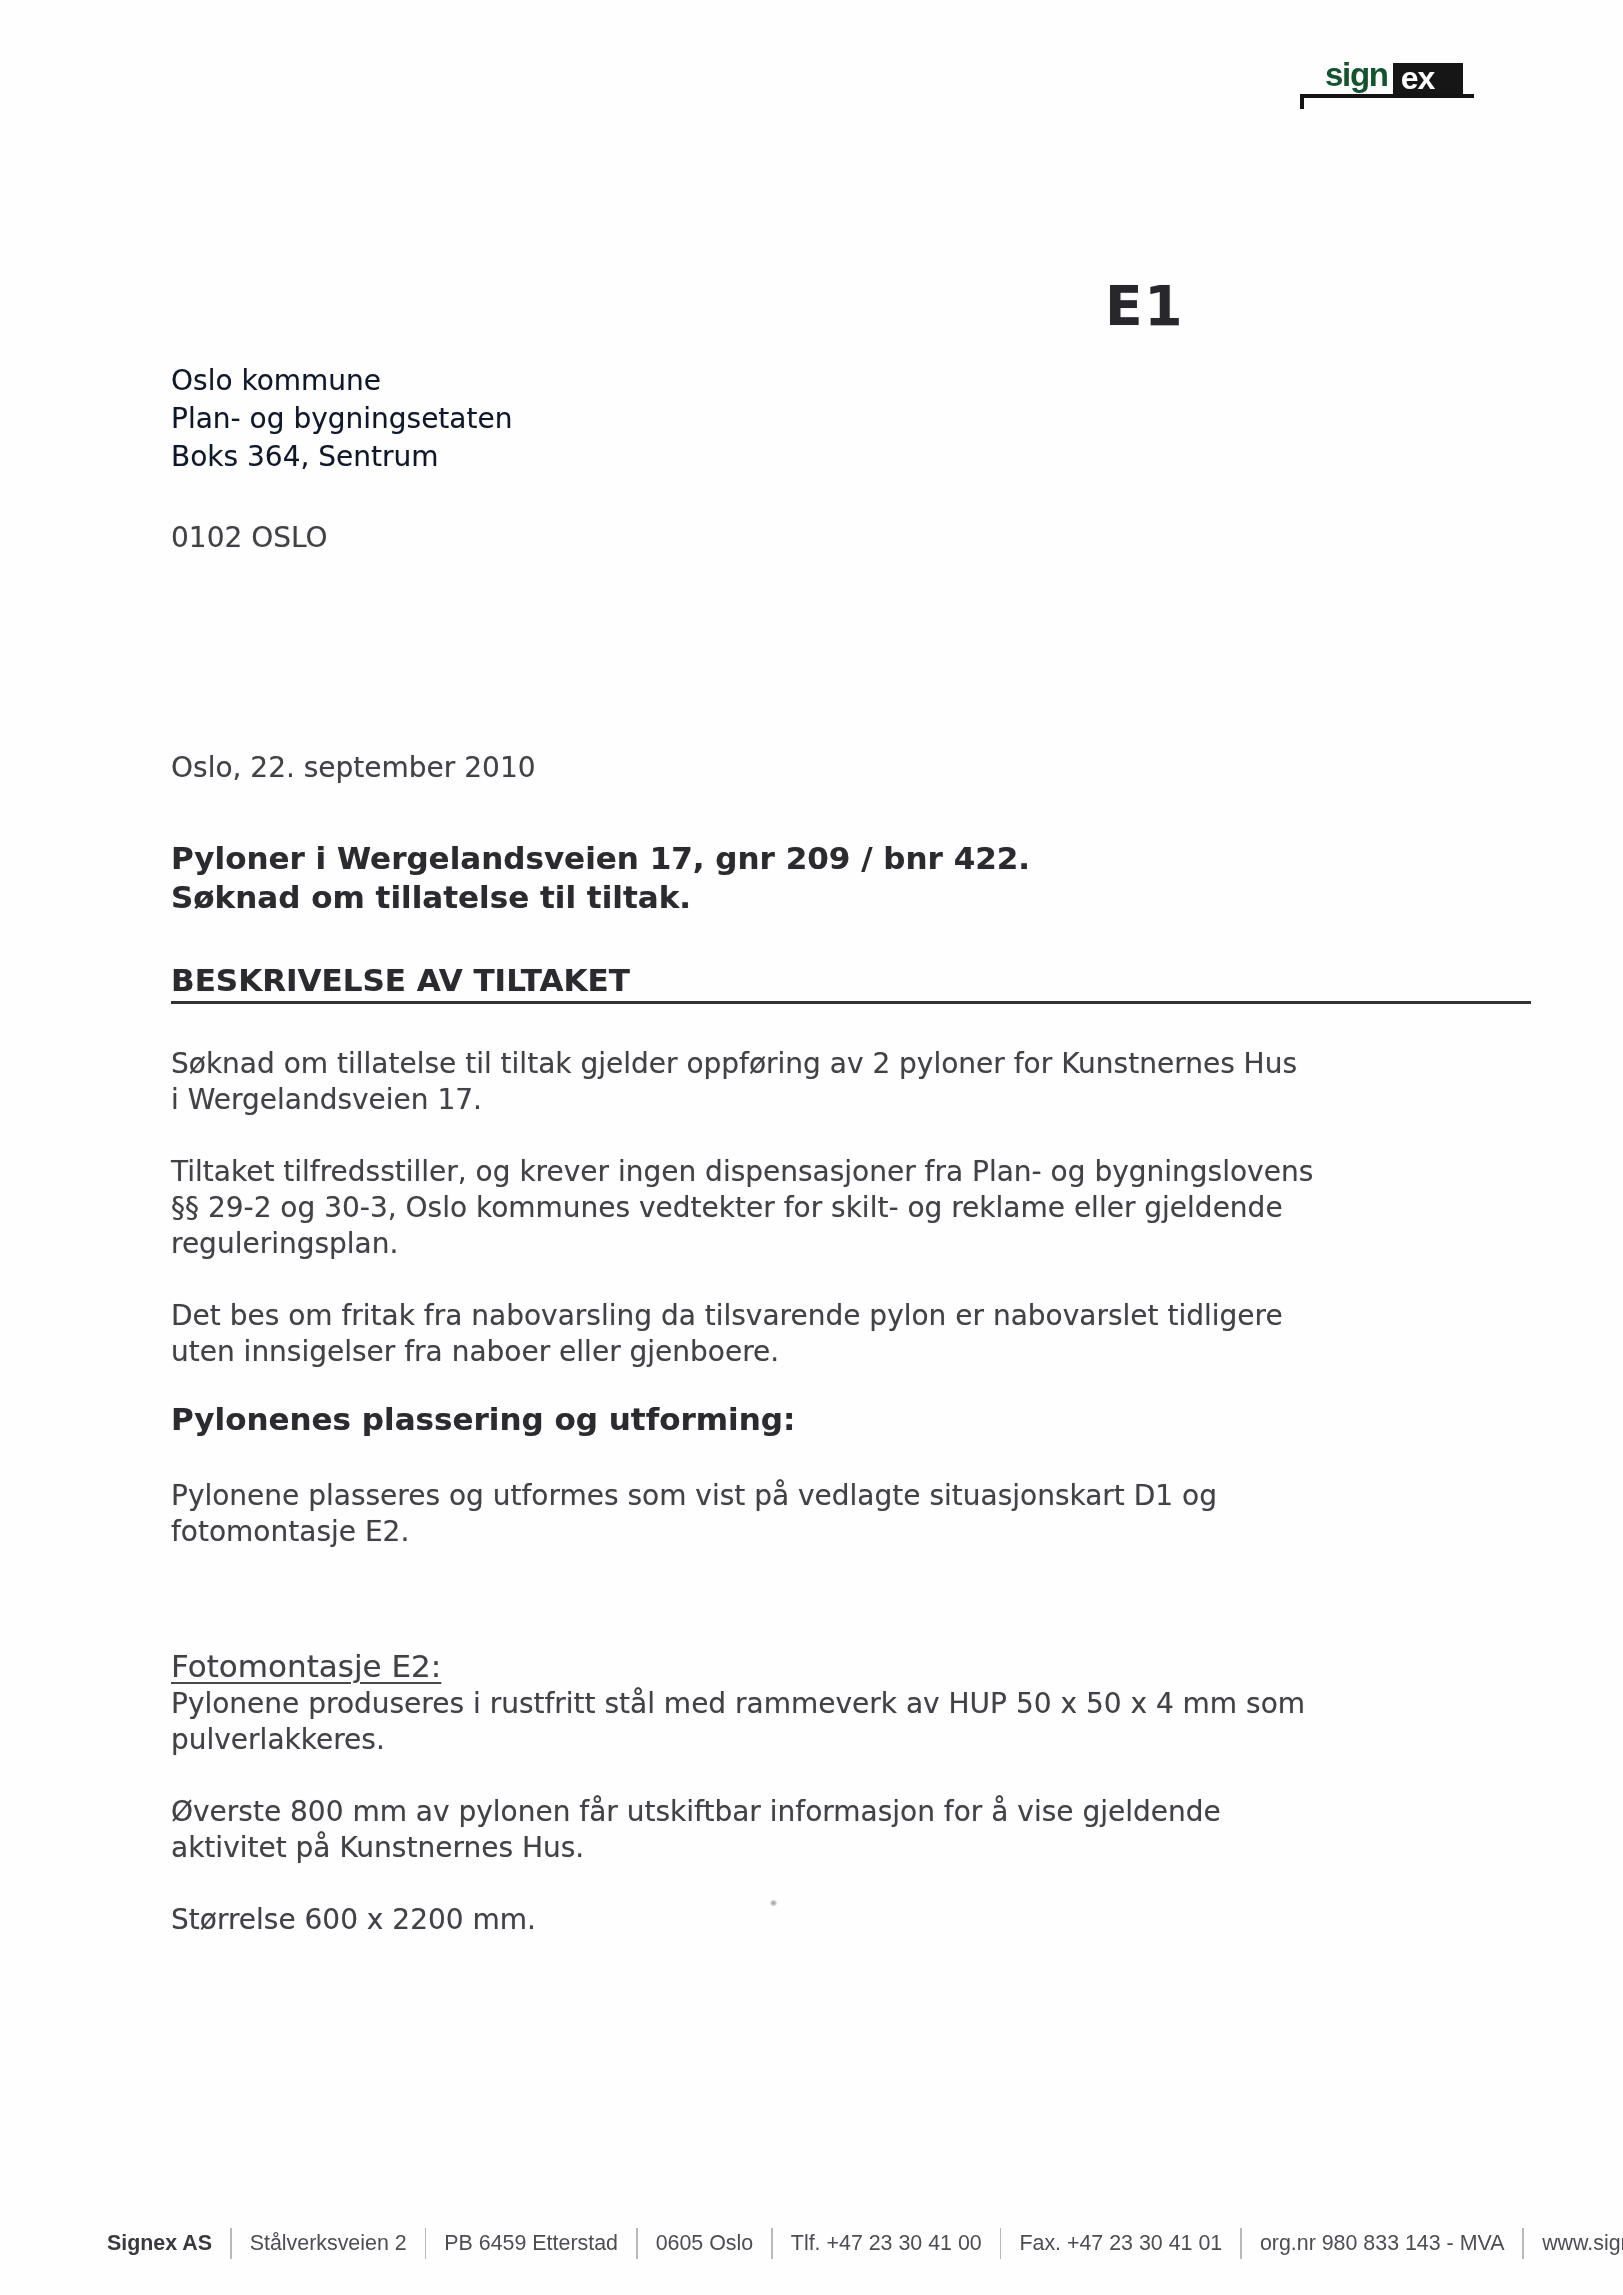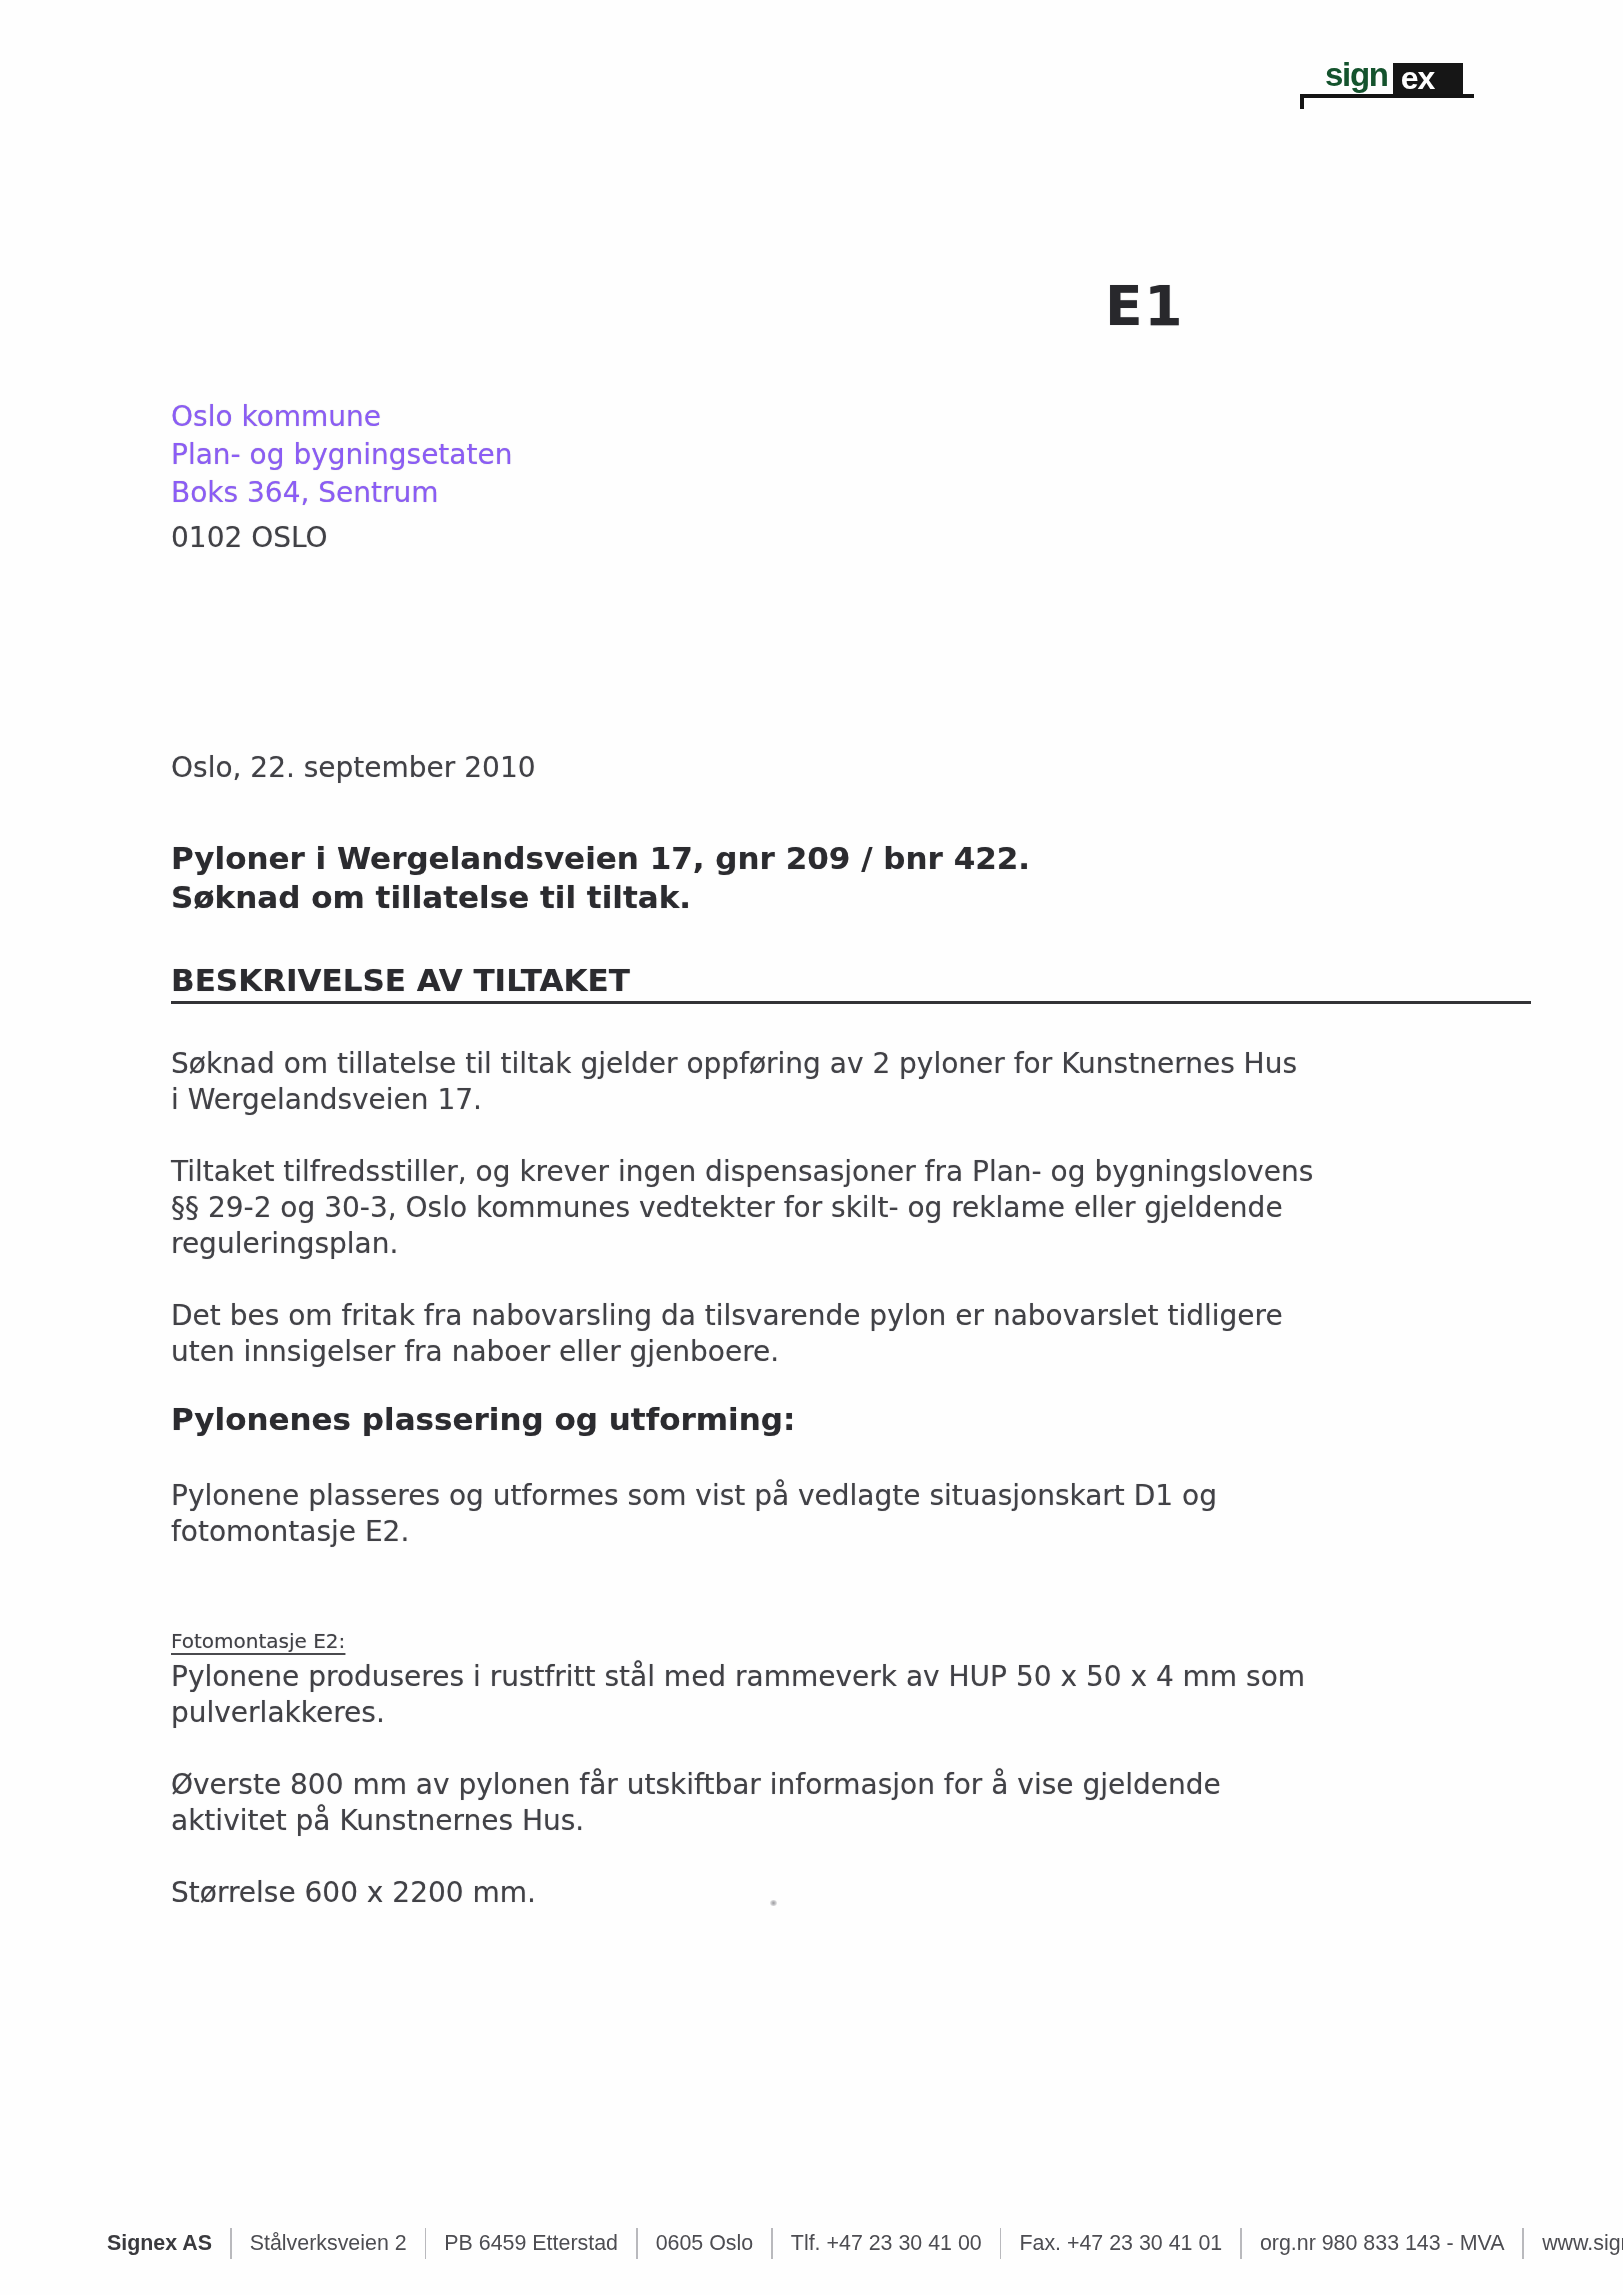--- a/index.html
+++ b/index.html
@@ -40,21 +40,21 @@
   
   .e1 {
     position: absolute; left: 1105px; top: 279px;
     font-size: 55px; font-weight: bold; color: #28282c;
     letter-spacing: 1.7px; line-height: 1;
   }
 
   
   .recipient {
     position: absolute; left: 171px; top: 362px;
-    font-size: 28px; line-height: 38px; color: #8b5cf6; margin-top: 36px;
+    font-size: 28px; line-height: 38px; color: #0f172a;
   }
   .postal {
     position: absolute; left: 171px; top: 519px;
     font-size: 28px; line-height: 38px; color: #414146;
   }
 
   .dateline {
     position: absolute; left: 171px; top: 750px;
     font-size: 28px; line-height: 36px; color: #414146;
   }
@@ -84,25 +84,26 @@
   .p2 { top: 1154px; }
   .p3 { top: 1298px; }
   .subheading {
     position: absolute; left: 171px; top: 1401px;
     font-size: 31px; font-weight: bold; line-height: 36px; color: #2b2b2f;
   }
   .p4 { top: 1478px; }
   .p5 { top: 1585px; }
   .fotomontasje-label {
     display: inline-block;
-    font-size: 20px; line-height: 36px; color: #414146;
+    font-size: 31px; line-height: 36px; color: #414146;
     text-decoration: underline;
     text-underline-offset: 5.1px;
     text-decoration-thickness: 1.7px;
     text-decoration-color: #4a4a4e;
+    margin-top: 27px;
   }
   .p5-part { font-size: 28px; line-height: 36px; color: #414146; white-space: pre-line; }
 
   .speck {
     position: absolute; left: 770px; top: 1900px;
     width: 6.8px; height: 6px; border-radius: 50%;
     background: radial-gradient(circle, #9a9a9e 0%, #d8d8da 60%, transparent 100%);
   }
 
   

